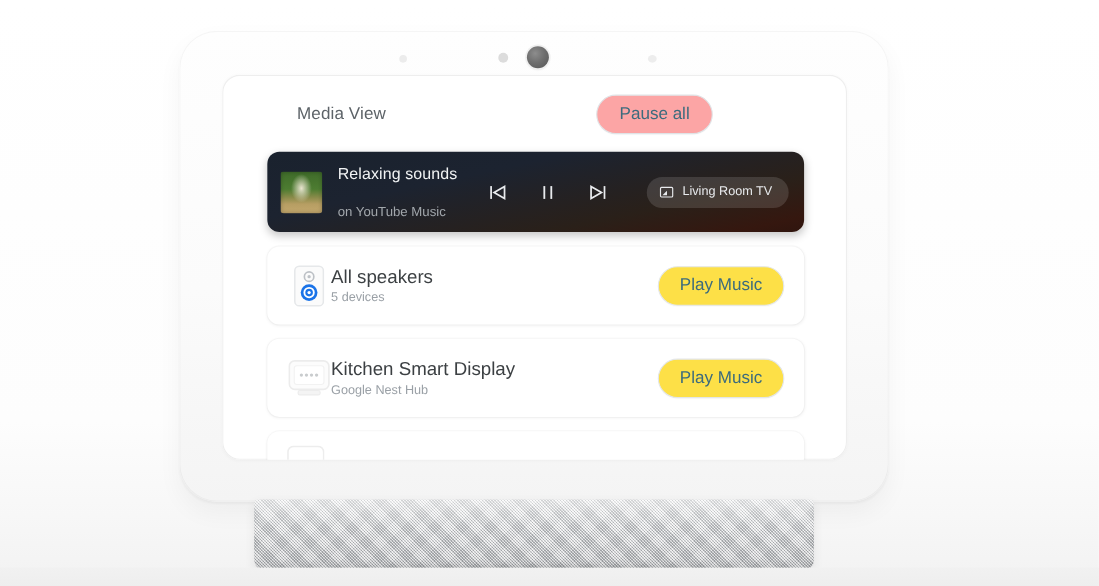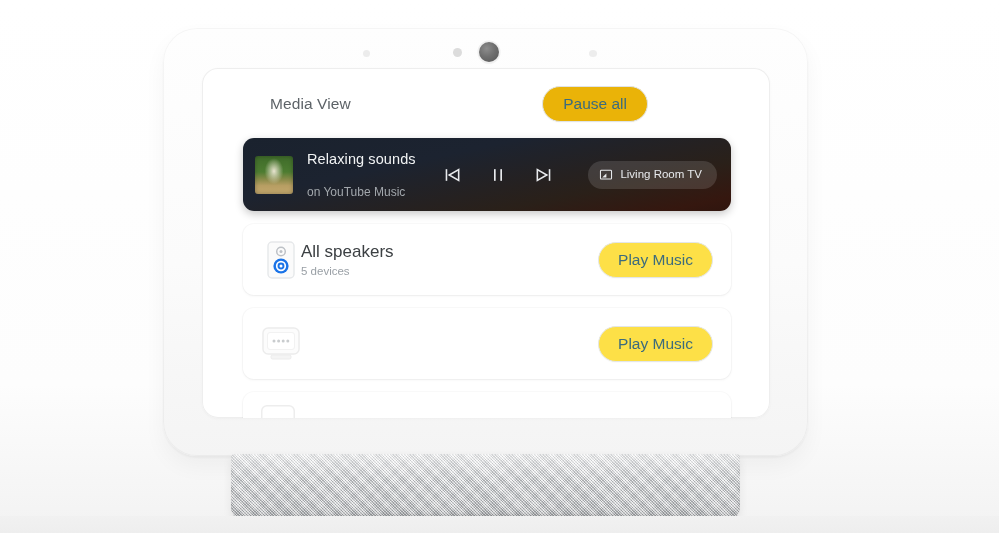--- a/index.html
+++ b/index.html
@@ -84,21 +84,21 @@
     box-sizing: border-box;
   }
   #page-title {
     font-size: 15.5px;
     color: #5d6368;
     letter-spacing: 0.1px;
   }
   #pause-all-button {
     border: 1px solid #e0e3e6;
     border-radius: 20px;
-    background: #eab308;
+    background: #fca5a5;
     color: #3c6b7d;
     font-size: 15.5px;
     font-family: "Liberation Sans", sans-serif;
     padding: 8px 20px;
     cursor: pointer;
     box-shadow: 0 1px 1px rgba(0,0,0,0.02);
     white-space: nowrap;
   }
 
   
@@ -367,20 +367,24 @@
             <svg width="38" height="34" viewBox="0 0 38 34">
               <rect x="1" y="1" width="36" height="26" rx="5" fill="#fcfcfc" stroke="#ececec" stroke-width="1.5"></rect>
               <rect x="5.5" y="5.5" width="27" height="17" rx="2.5" fill="#ffffff" stroke="#f2f2f2" stroke-width="1"></rect>
               <circle cx="12" cy="14" r="1.5" fill="#c9ccce"></circle>
               <circle cx="16.6" cy="14" r="1.5" fill="#c9ccce"></circle>
               <circle cx="21.2" cy="14" r="1.5" fill="#c9ccce"></circle>
               <circle cx="25.8" cy="14" r="1.5" fill="#c9ccce"></circle>
               <rect x="9" y="28" width="20" height="4" rx="1.6" fill="#f4f4f4" stroke="#ececec" stroke-width="1"></rect>
             </svg>
           </div>
+          <div class="device-text">
+            <div class="device-name">Kitchen Smart Display</div>
+            <div class="device-sub">Google Nest Hub</div>
+          </div>
           <button class="play-music-button">Play Music</button>
         </div>
 
         <div id="partial-card">
           <div id="partial-icon"></div>
         </div>
 
       </div>
     </div>
   </div>

